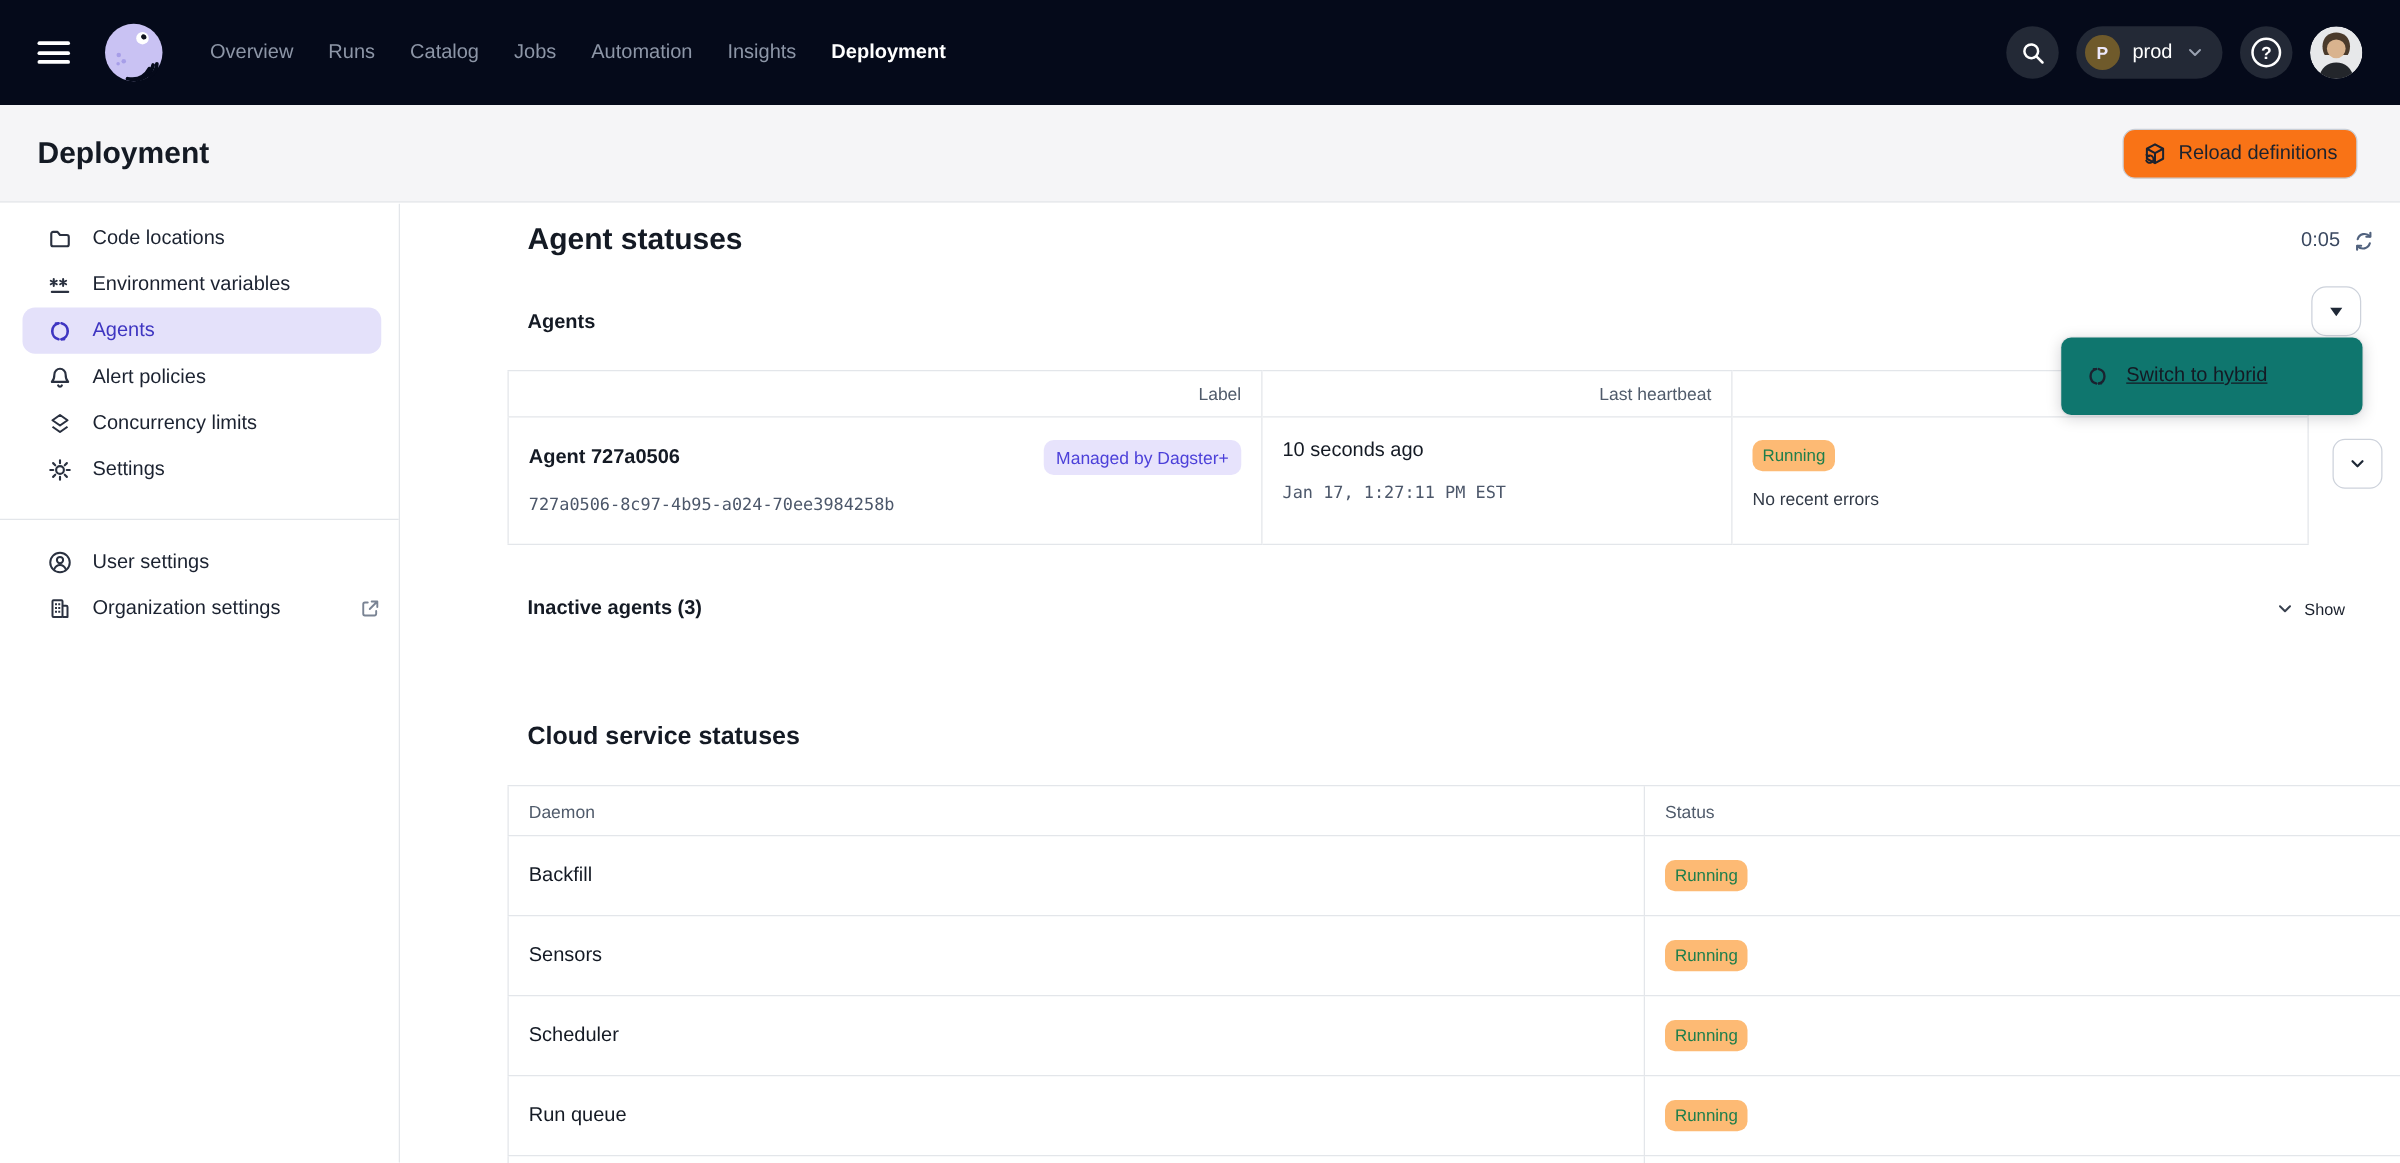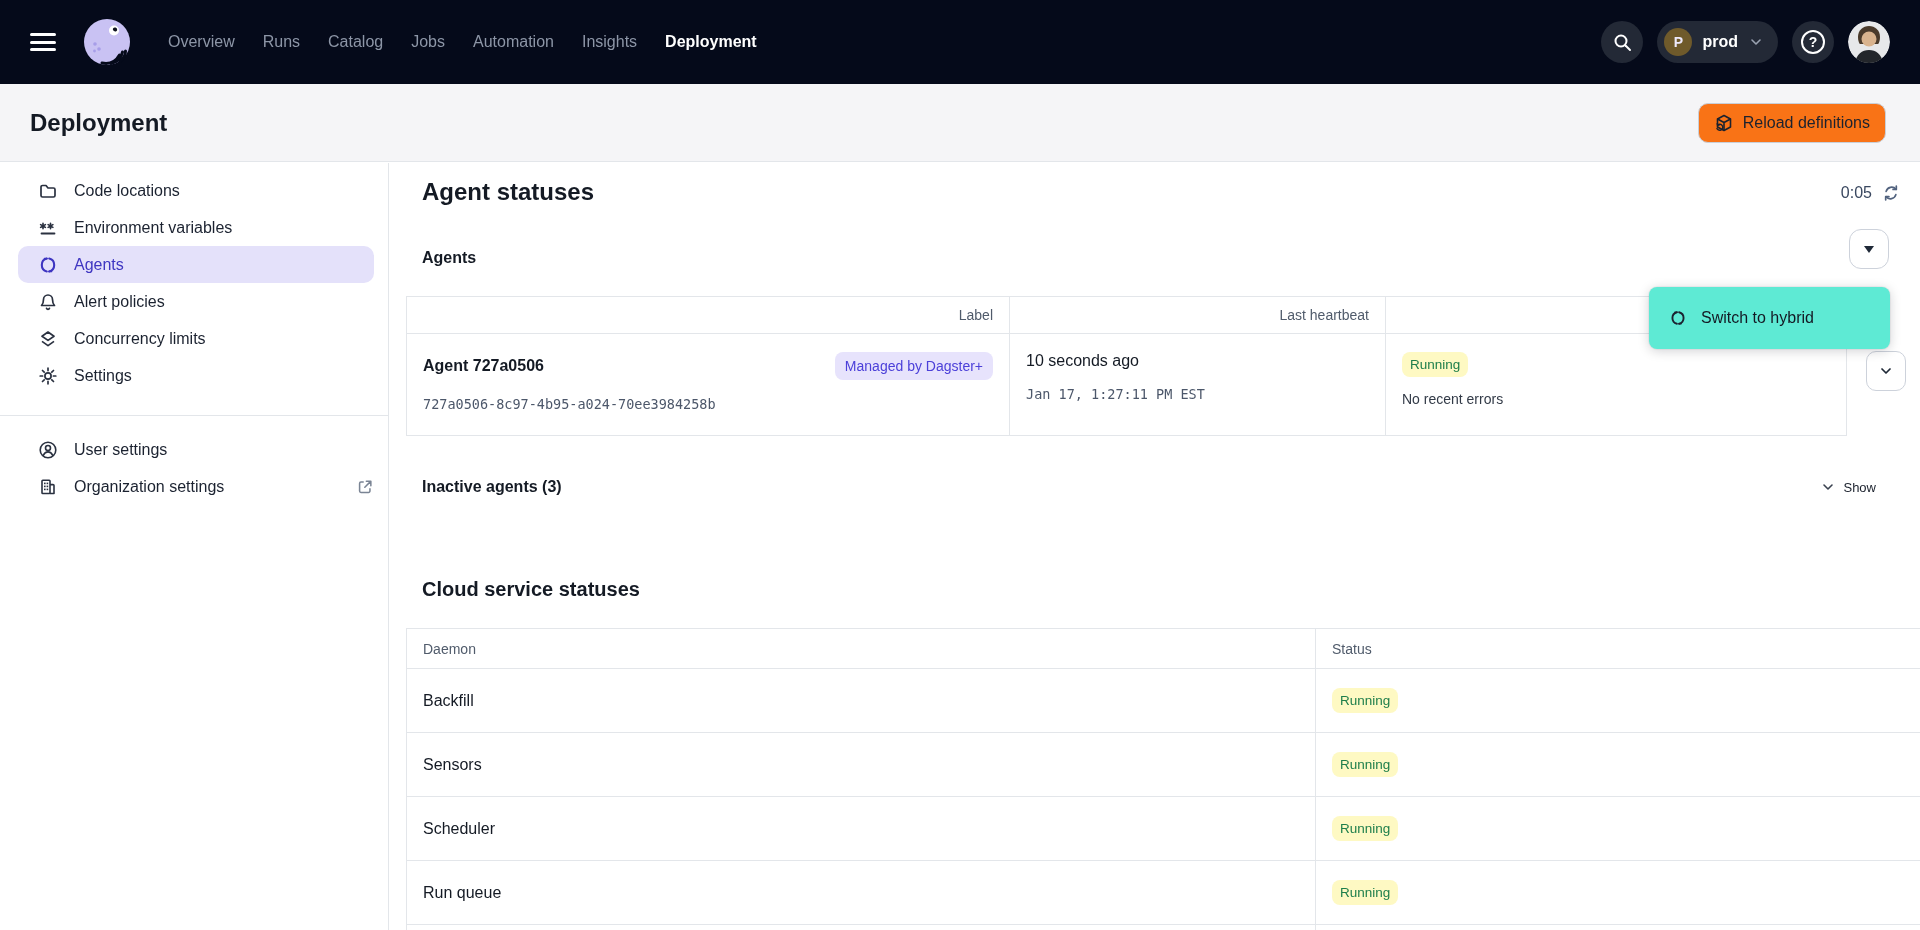--- a/index.html
+++ b/index.html
@@ -17,38 +17,38 @@
   .navlink { font-size:16px; color:#8D96A7; text-decoration:none; cursor:pointer; }
   .navlink.active { color:#fff; font-weight:600; }
   .nav-right { margin-left:auto; display:flex; align-items:center; gap:14px; }
   .nav-circle { width:42px; height:42px; border-radius:50%; background:#232936;
     display:flex; align-items:center; justify-content:center; cursor:pointer; }
   .deploy-pill { height:42px; border-radius:21px; background:#232936; display:flex;
     align-items:center; gap:10px; padding:0 14px 0 7px; cursor:pointer; }
   .pill-avatar { width:28px; height:28px; border-radius:50%; background:#6F5A2B;
     color:#EDE9FB; font-size:14px; font-weight:700; display:flex;
     align-items:center; justify-content:center; }
-  .pill-label { color:#fff; font-size:16px; font-weight:700; }
+  .pill-label { color:#fff; font-size:16px; font-weight:400; }
   .help-inner { width:24px; height:24px; border:2px solid #fff; border-radius:50%;
     color:#fff; font-size:14px; font-weight:700; display:flex; align-items:center;
     justify-content:center; }
   .user-avatar { width:42px; height:42px; border-radius:50%; overflow:hidden; cursor:pointer; }
 
   
   .pageheader { position:absolute; left:0; top:84px; width:1920px; height:78px;
     background:#F5F5F7; border-bottom:1px solid #E3E6EA; display:flex;
     align-items:center; padding:0 34px 0 30px; }
   .pageheader h1 { font-size:24px; font-weight:600; color:#141A24; }
   .reload-btn { margin-left:auto; height:40px; background:#f97316;
     border:1px solid #C9CFD8; border-radius:10px; display:flex; align-items:center;
     gap:9px; padding:0 15px; font-size:16px; color:#1C222E; cursor:pointer;
     font-family:inherit; }
 
   
-  .sidebar { position:absolute; left:0; top:163px; width:389px; height:767px;
+  .sidebar { position:absolute; left:0; top:163px; width:320px; height:767px;
     background:#fff; border-right:1px solid #E3E6EA; padding-top:9px; }
   .side-item { height:37px; display:flex; align-items:center; gap:16px;
     padding:0 14px 0 38px; font-size:16px; color:#1B2230; cursor:pointer; }
   .side-item .sicon { width:20px; height:20px; flex:0 0 20px; color:#2A3140; }
   .side-item.active { margin:0 14px 0 18px; padding-left:20px; border-radius:10px;
     background:#E4E1FA; color:#3E35C1; }
   .side-item.active .sicon { color:#3E35C1; }
   .side-divider { border-top:1px solid #E3E6EA; margin:21px 0 15px 0; }
   .ext-icon { margin-left:auto; color:#7A8494; width:18px; height:18px; }
 
@@ -77,31 +77,31 @@
   .agents-table { border-left:1px solid #E3E6EA; border-right:1px solid #E3E6EA; }
   .cell-line1 { display:flex; align-items:center; justify-content:space-between; }
   .agent-name { font-size:16px; font-weight:700; }
   .badge-managed { background:#E7E3FC; color:#4C40D9; font-size:14px;
     border-radius:8px; padding:6px 10px; white-space:nowrap; }
   .agent-id { margin-top:16px; font-family:"DejaVu Sans Mono", monospace;
     font-size:13.5px; color:#4C576A; }
   .hb-rel { font-size:16px; }
   .hb-abs { margin-top:16px; font-family:"DejaVu Sans Mono", monospace;
     font-size:13.5px; color:#4C576A; }
-  .badge-running { display:inline-block; background:#fef9c3; color:#1E7E4B;
+  .badge-running { display:inline-block; background:#fdba74; color:#1E7E4B;
     font-size:13.5px; border-radius:8px; padding:5px 8px; }
   .status-note { margin-top:14px; font-size:14px; color:#323A47; }
 
   .row-action-btn { position:absolute; left:1476px; top:189px; width:40px;
     height:40px; border:1px solid #CDD2DB; border-radius:10px; background:#fff;
     display:flex; align-items:center; justify-content:center; cursor:pointer; }
 
-  .dropdown-menu { position:absolute; left:1259px; top:125px; width:241px;
-    background:#5eead4; border-radius:8px; box-shadow:0 2px 12px rgba(3,6,20,.18),
-    0 0 0 1px rgba(3,6,20,.04); z-index:5; padding:6px 0; }
+  .dropdown-menu { position:absolute; left:1259px; top:108px; width:241px;
+    background:#0f766e; border-radius:8px; box-shadow:0 2px 12px rgba(3,6,20,.18),
+    0 0 0 1px rgba(3,6,20,.04); z-index:5; padding:6px 0;text-decoration:underline; }
   .menu-item { height:50px; display:flex; align-items:center; gap:14px;
     padding:0 20px; font-size:16px; cursor:pointer; }
   .menu-item .micon { width:18px; height:18px; color:#1B2230; }
 
   .inactive-row { position:absolute; left:32px; top:316px; width:1460px;
     display:flex; align-items:center; }
   .inactive-title { font-size:16px; font-weight:700; }
   .show-toggle { margin-left:auto; margin-right:6px; display:flex;
     align-items:center; gap:7px; cursor:pointer; }
   .show-toggle .chev { width:16px; height:16px; color:#39414F; }

